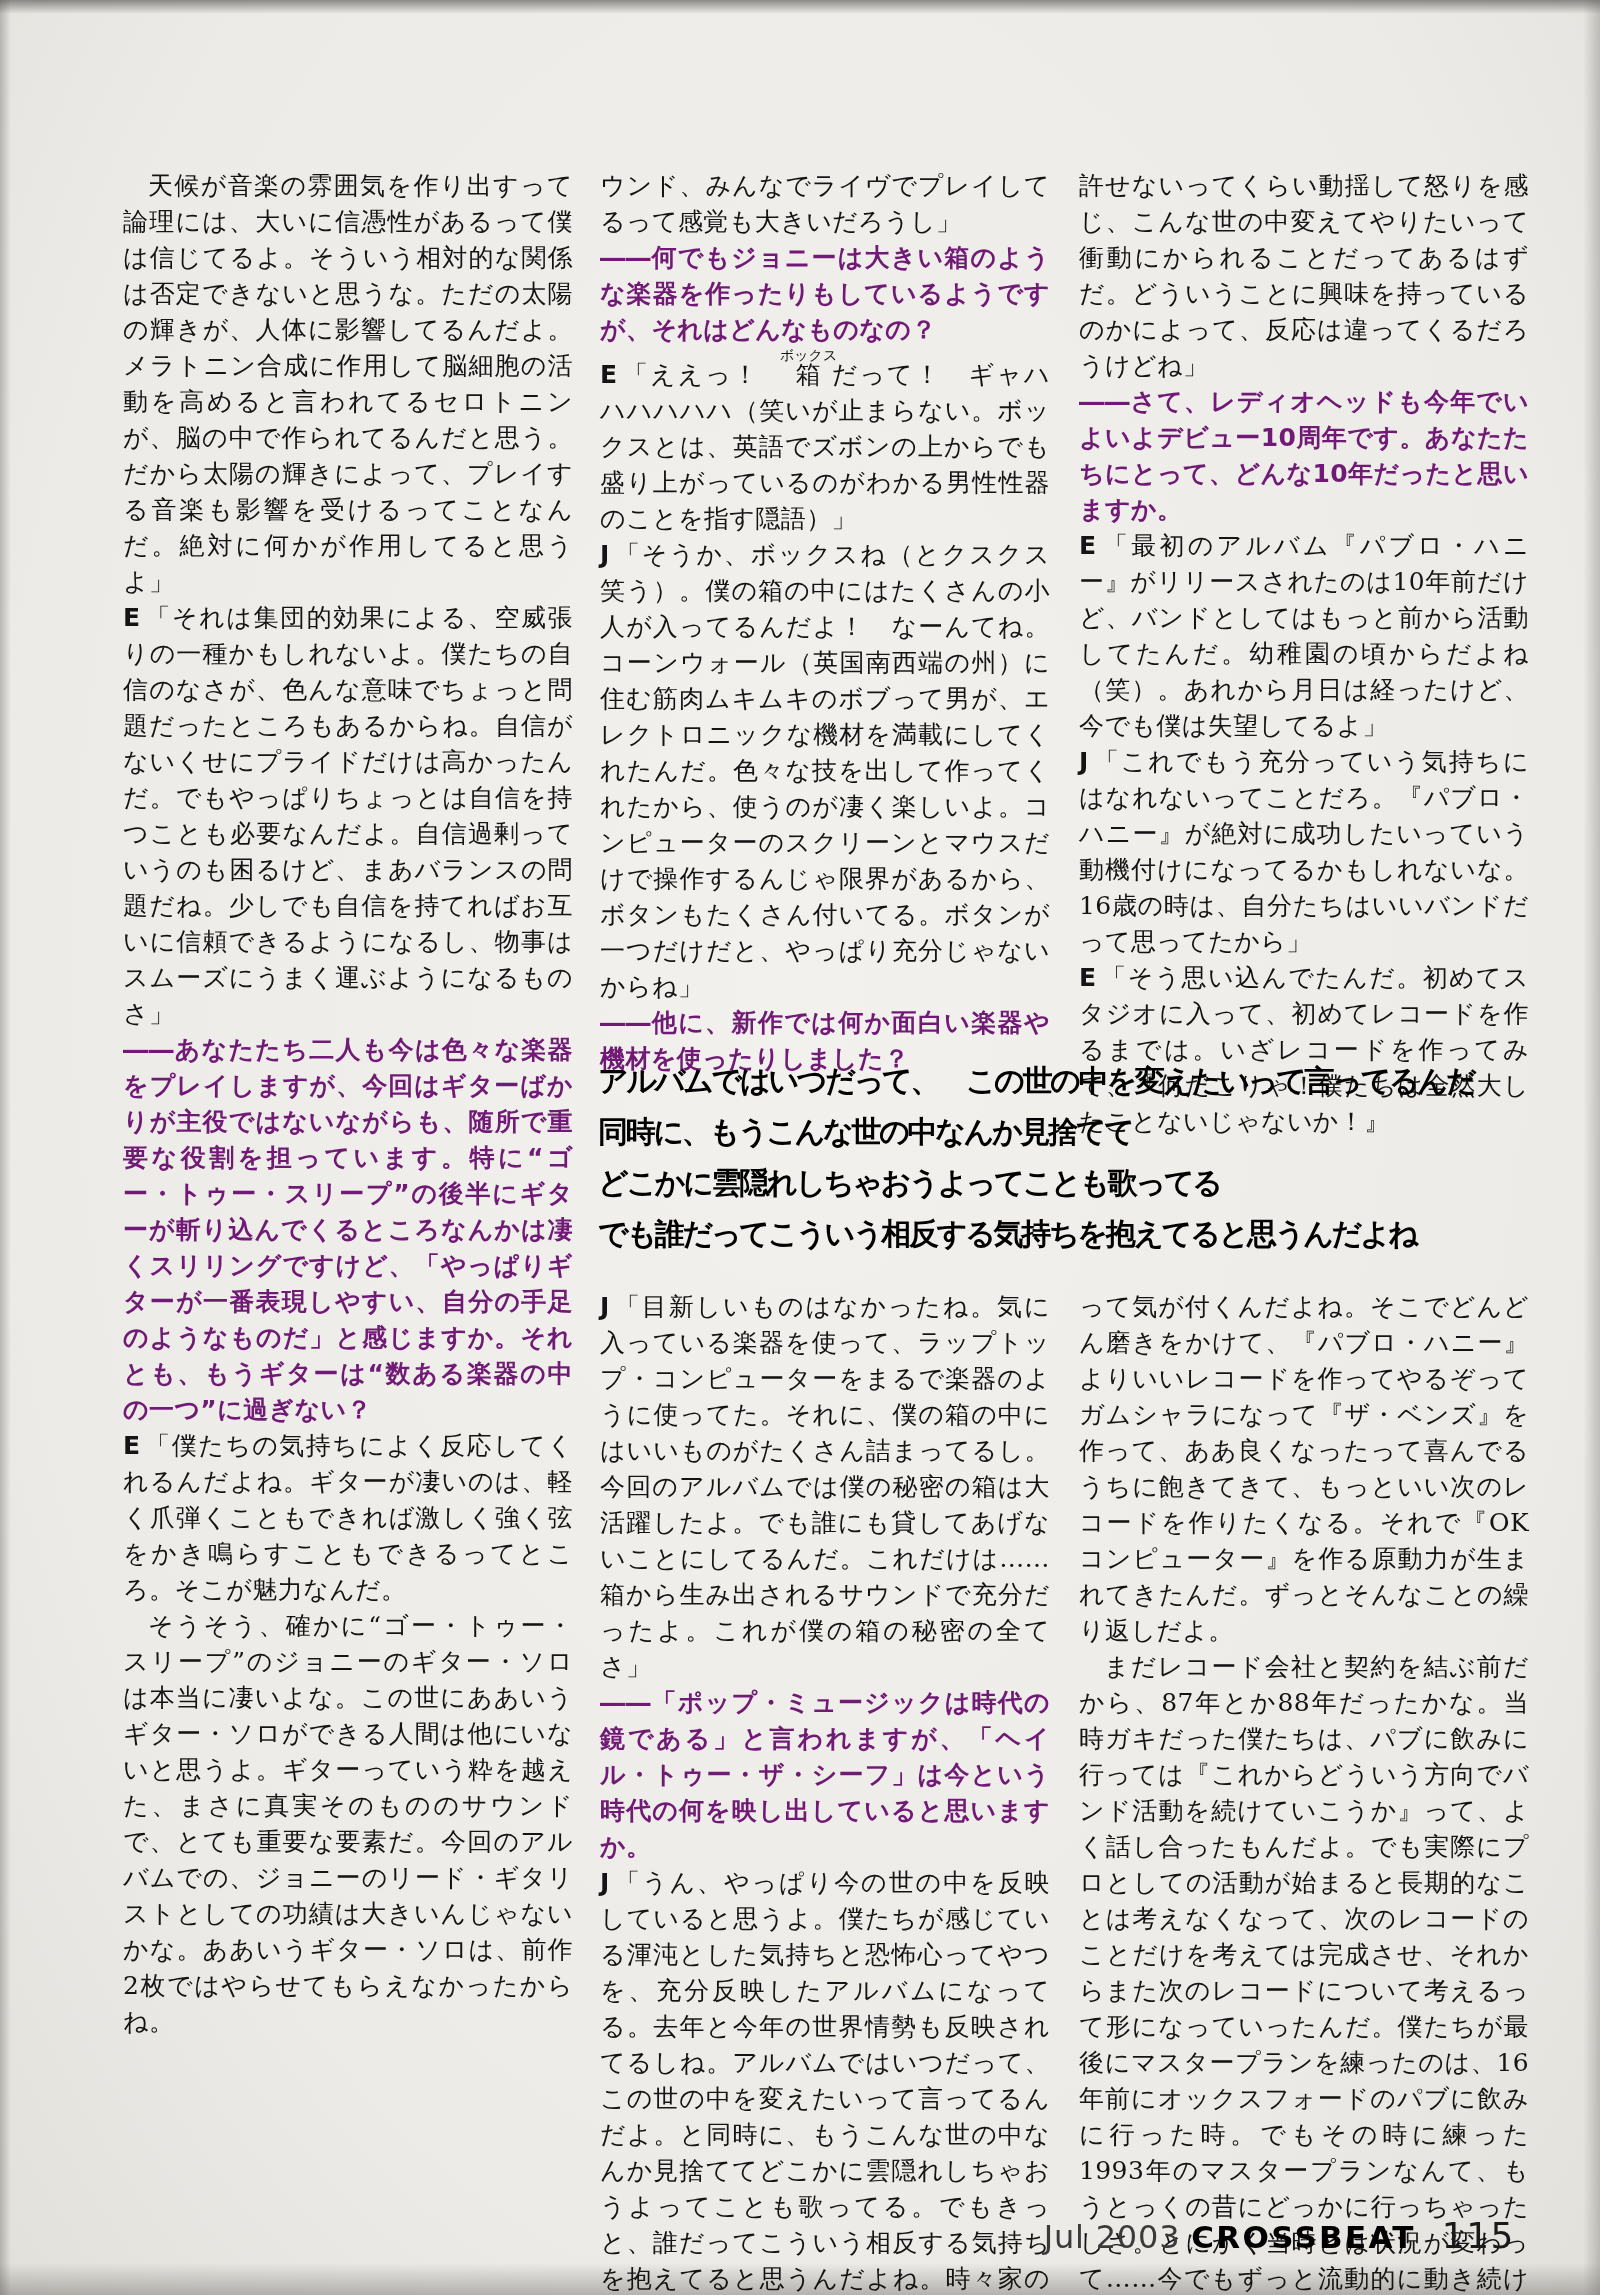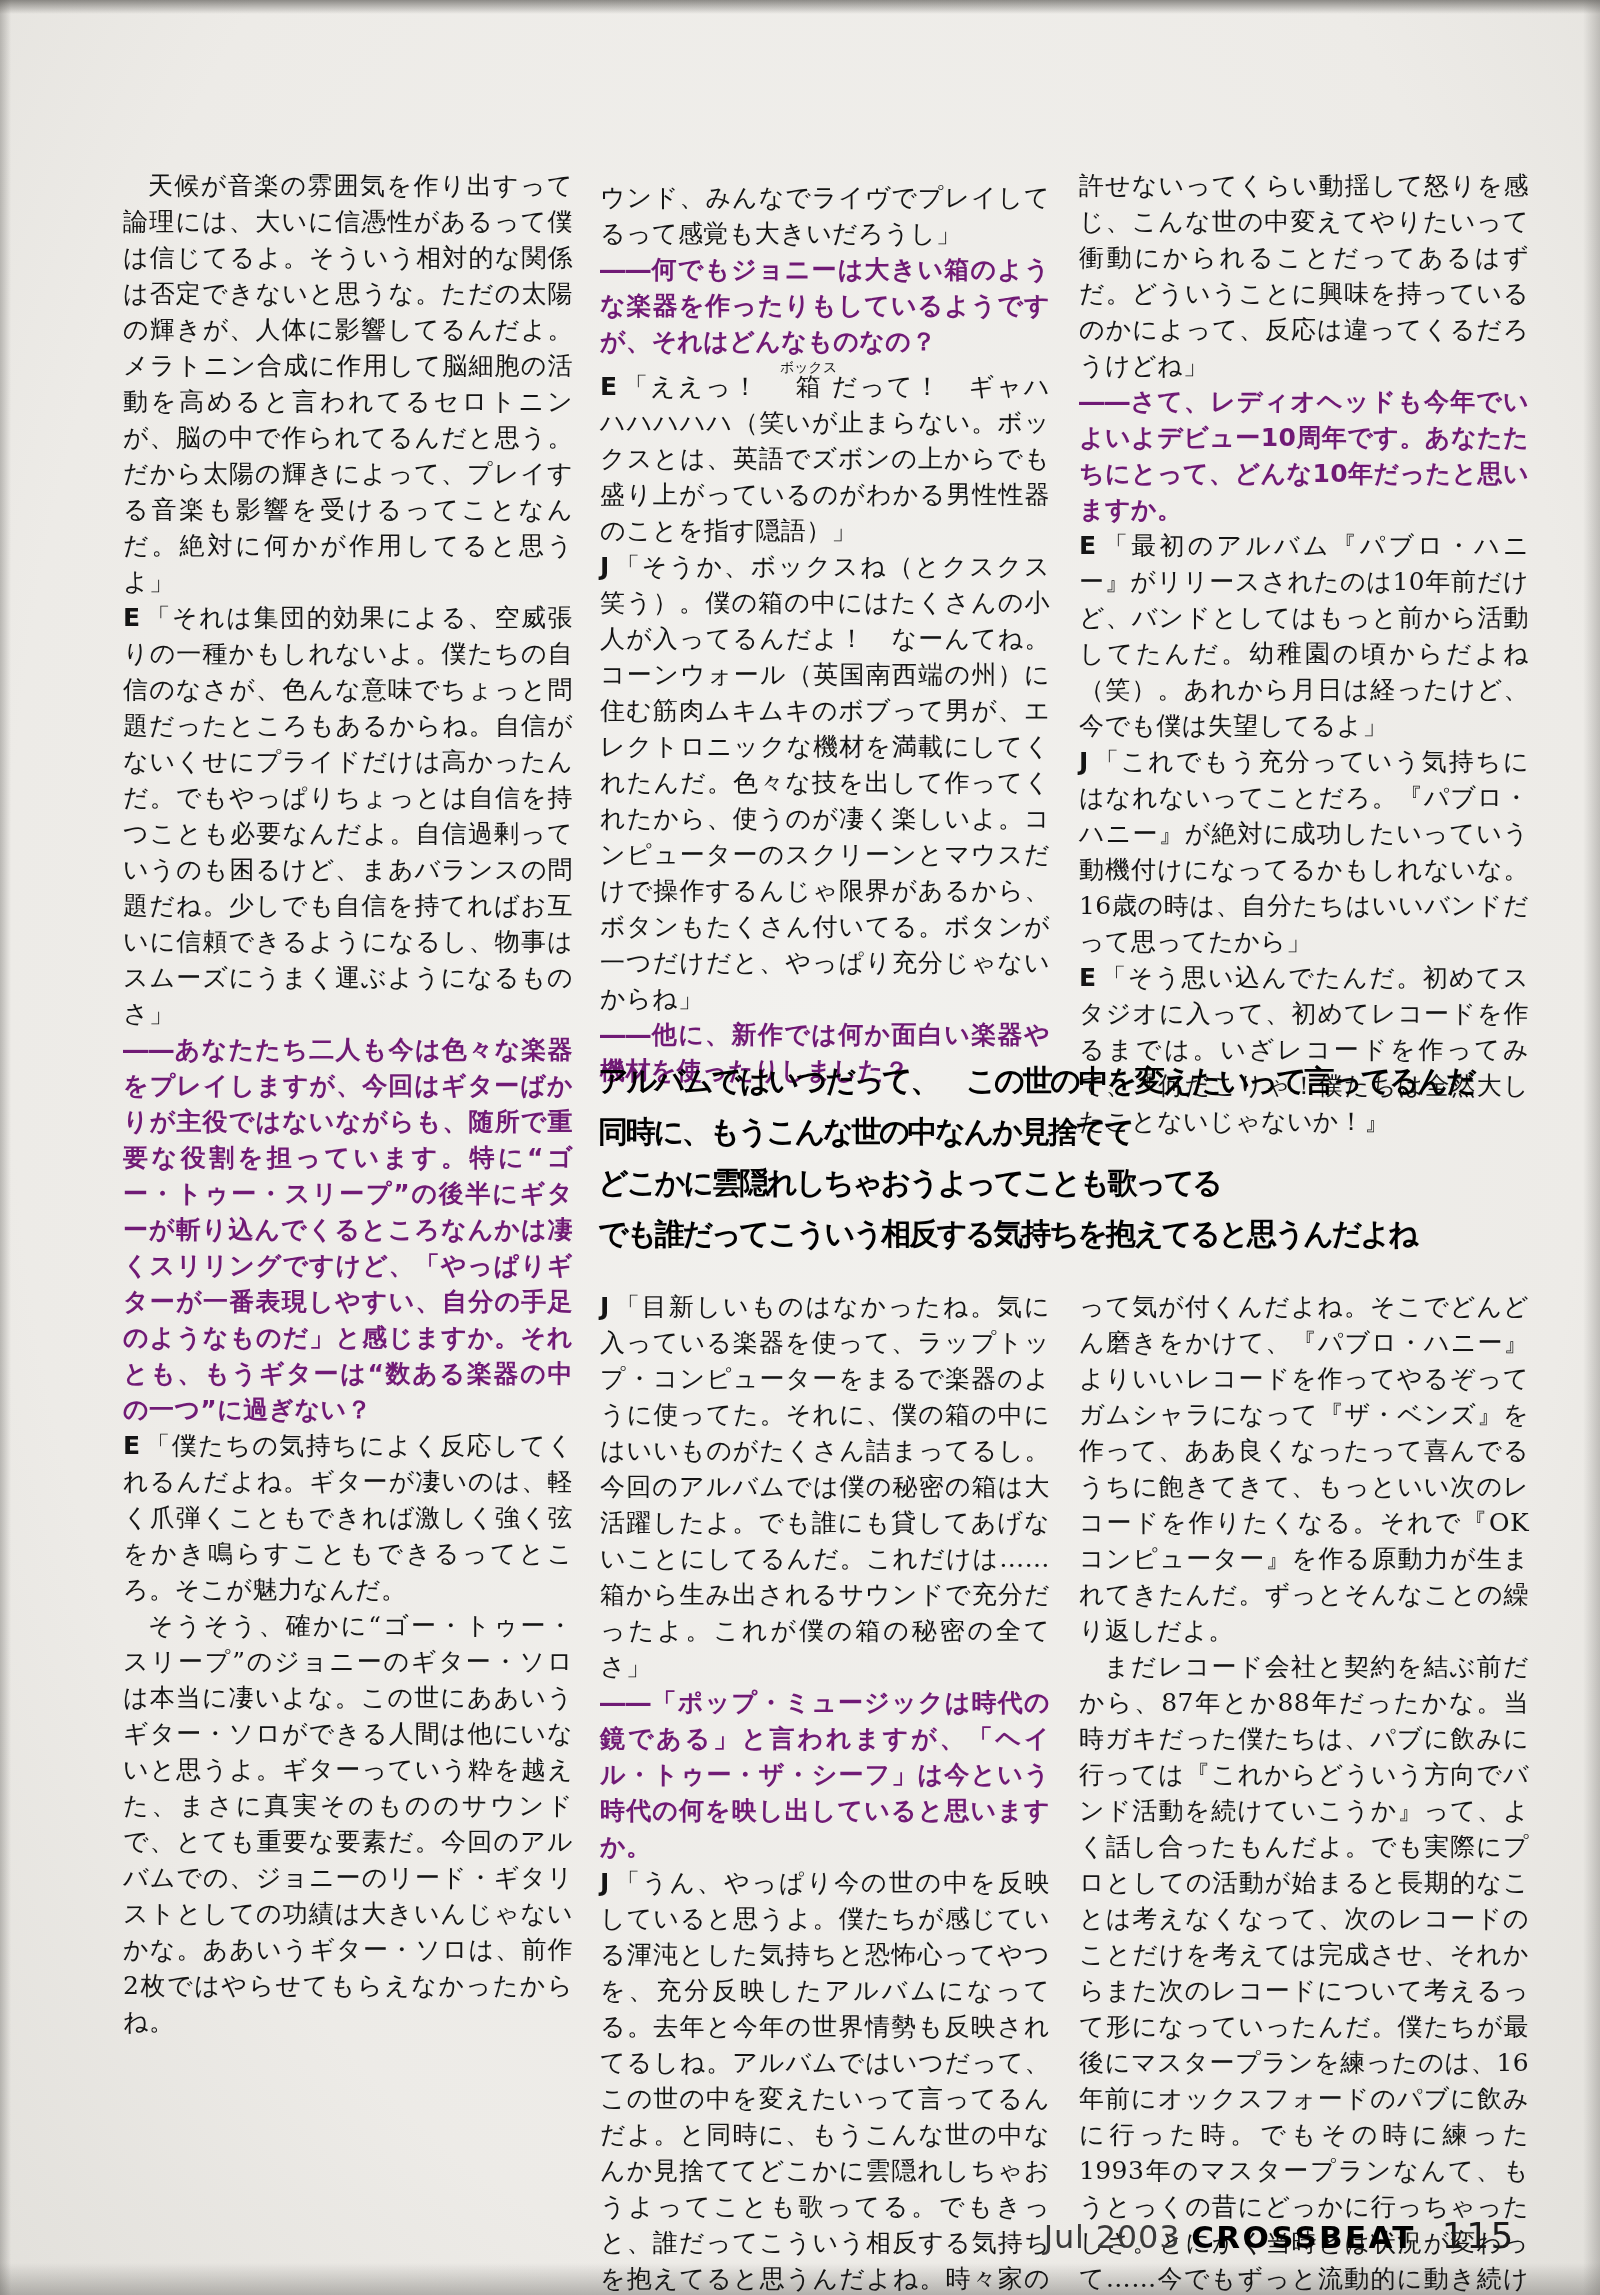--- a/index.html
+++ b/index.html
@@ -17,21 +17,21 @@
                  background: linear-gradient(180deg, rgba(60,58,54,.55), rgba(60,58,54,0)); }
   .edge-bottom { bottom:0; left:0; right:0; height:32px;
                  background: linear-gradient(0deg, rgba(110,108,104,.45), rgba(110,108,104,0)); }
   .edge-left   { top:0; bottom:0; left:0; width:10.6px;
                  background: linear-gradient(90deg, rgba(90,88,84,.35), rgba(90,88,84,0)); }
   .edge-right  { top:0; bottom:0; right:0; width:16.7px;
                  background: linear-gradient(270deg, rgba(110,108,104,.35), rgba(110,108,104,0)); }
 
   .column { position: absolute; width: 450px; }
   #col1      { left: 123px;  top: 168px; }
-  #col2-top  { left: 600px;  top: 168px; margin-top: 12px; }
+  #col2-top  { left: 600px;  top: 168px; }
   #col3-top  { left: 1079px; top: 168px; }
   #col2-bottom { left: 600px;  top: 1289px; }
   #col3-bottom { left: 1079px; top: 1289px; }
 
   .para {
     margin: 0;
     font-size: 25px;
     line-height: 36px;
     text-align: justify;
     letter-spacing: 0.4px;

